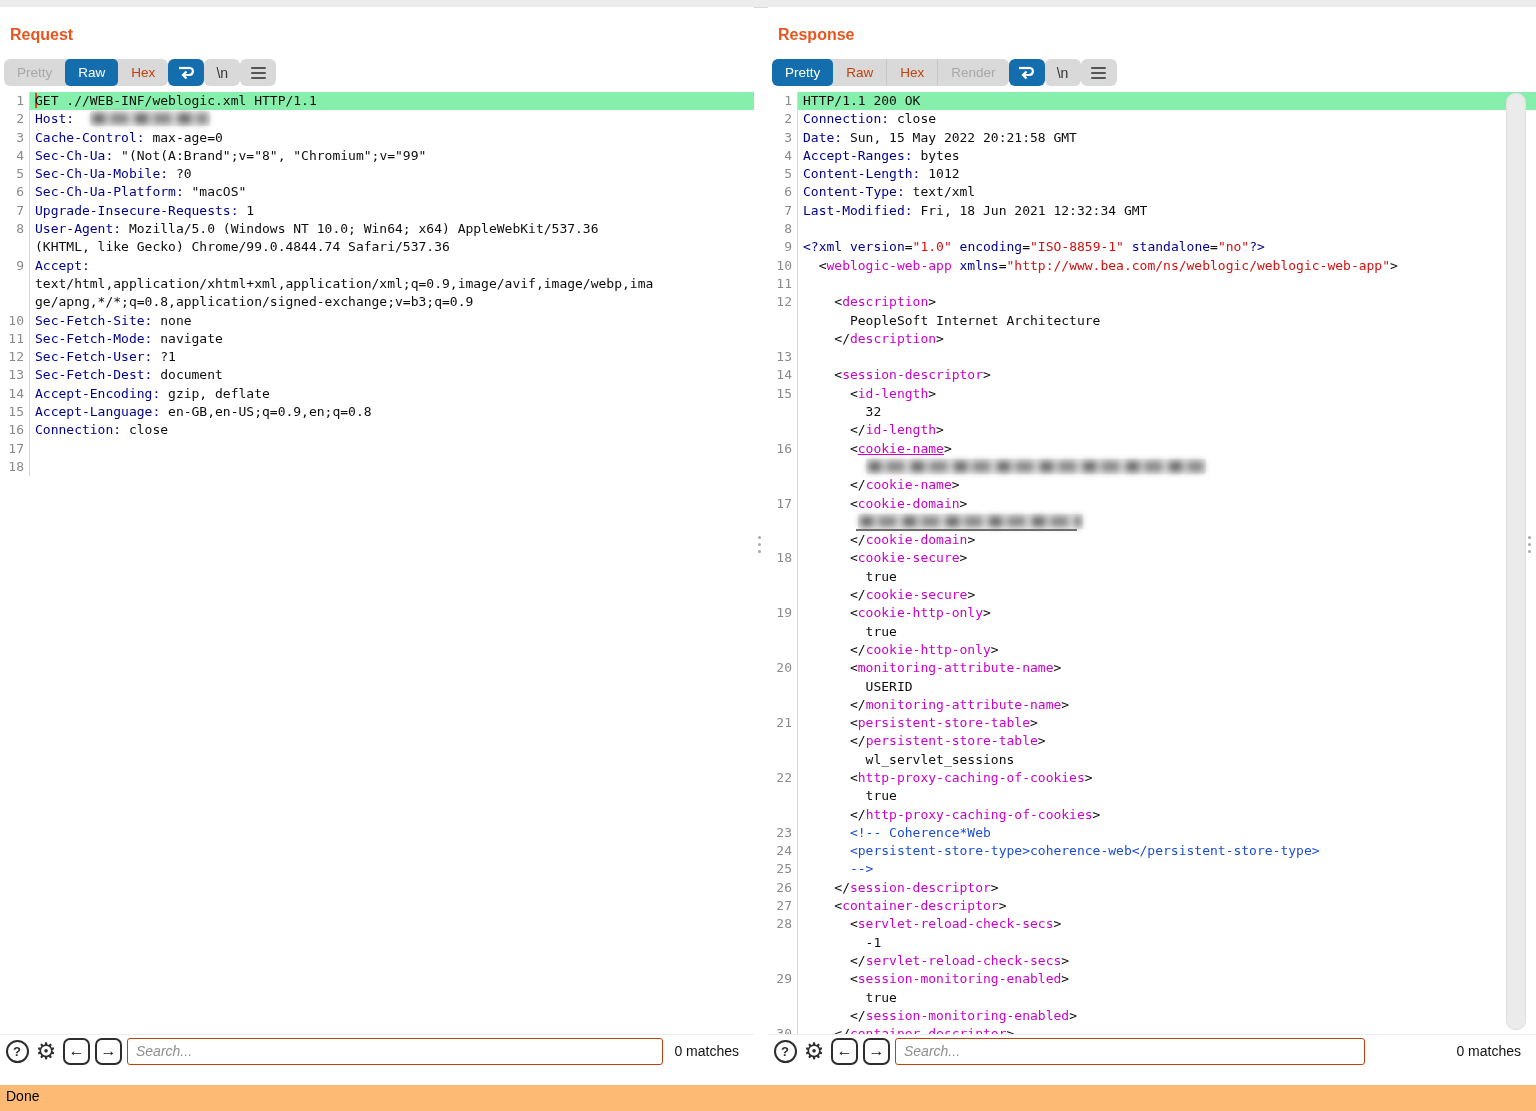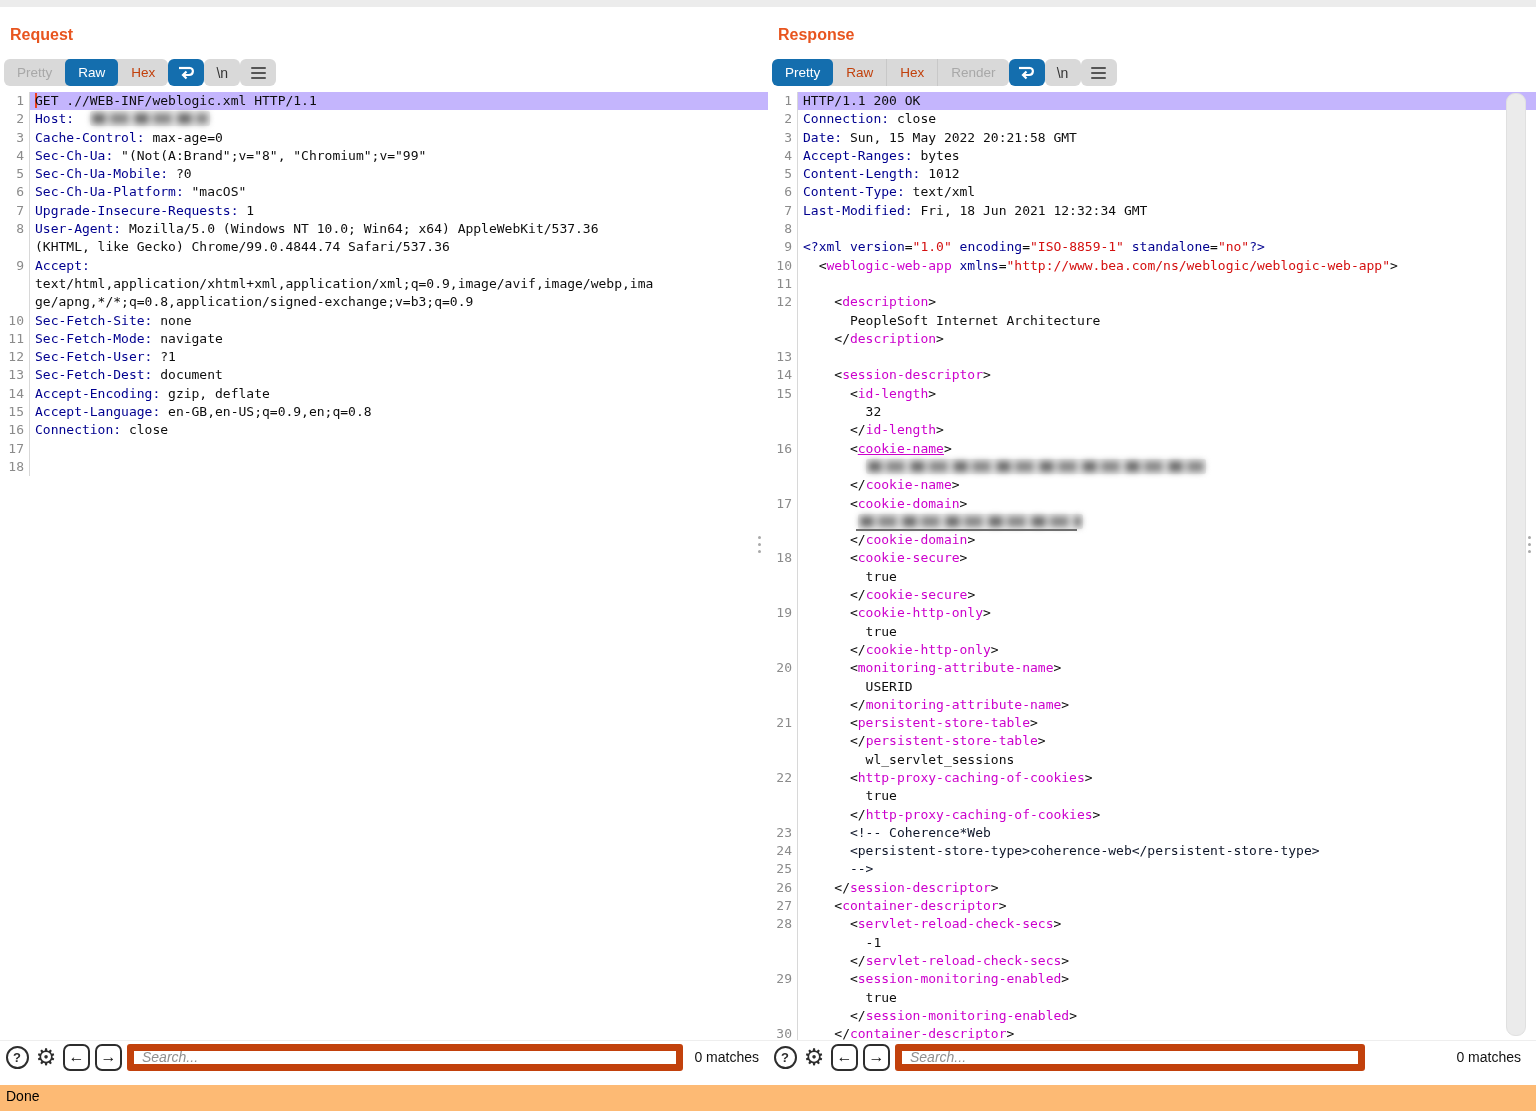--- a/index.html
+++ b/index.html
@@ -10,58 +10,58 @@
   .layout-toggle{position:absolute;left:1416px;top:10px;height:24px;display:flex;border-radius:5px;overflow:hidden;}
   .lt-btn{width:38px;height:24px;background:#d9d9d9;display:flex;align-items:center;justify-content:center;border:none;padding:0;cursor:pointer;border-left:1px solid #c9c9c9;}
   .lt-btn:first-child{border-left:none;}
   .lt-btn.sel{background:#146eae;}
   .ic-cols{display:flex;gap:2px;}
   .ic-cols i{display:block;width:7px;height:13px;background:#fff;}
   .ic-rows{display:flex;flex-direction:column;gap:2px;}
   .ic-rows i{display:block;width:17px;height:5px;background:#8a8a8a;}
   .ic-single i{display:block;width:15px;height:12px;background:#8a8a8a;}
   
-  .panel{position:absolute;top:7px;bottom:38px;background:#fff;padding-left:20px;}
+  .panel{position:absolute;top:7px;bottom:44px;background:#fff;}
   .panel.left{left:0;width:754px;}
   .panel.right{left:768px;right:0;}
   .ptitle{position:absolute;left:10px;top:19px;font-size:16px;font-weight:bold;color:#e8551f;}
   .toolbar{position:absolute;left:4px;top:52px;height:27px;display:flex;align-items:center;}
   .tabgroup{display:flex;height:27px;background:#d9d9d9;border-radius:6px;overflow:hidden;}
   .tab{height:27px;border:none;background:transparent;padding:0 13px;font-size:13.5px;color:#c2410c;cursor:pointer;border-left:1px solid #c8c8c8;font-family:"Liberation Sans",sans-serif;}
   .tab:first-child{border-left:none;}
   .tab.sel{background:#146eae;color:#fff;border-radius:5px;border-left:none;}
   .tab.sel + .tab{border-left:none;}
   .tab.dis{color:#a8a8a8;}
   .tbtn{height:27px;width:36px;border:none;border-radius:6px;background:#d9d9d9;display:flex;align-items:center;justify-content:center;cursor:pointer;font-size:14px;color:#333;font-family:"Liberation Sans",sans-serif;}
   .tbtn.sel{background:#146eae;color:#fff;}
   .menu-ic{display:flex;flex-direction:column;gap:3px;}
   .menu-ic i{display:block;width:15px;height:2px;background:#555;border-radius:1px;}
   
   .code{position:absolute;top:85px;left:0;right:0;bottom:33px;overflow:hidden;
         font-family:"DejaVu Sans Mono","Liberation Mono",monospace;font-size:13px;}
   .crow{display:flex;height:18.3px;line-height:18.3px;}
   .ln{flex:none;width:24px;text-align:right;padding-right:5px;color:#8b8b8b;border-right:1px solid #d8d8d8;user-select:none;}
   .ct{flex:1;padding-left:5px;white-space:pre;color:#0d0d0d;}
-  .crow.hl .ct{background:#c4b5fd;}
+  .crow.hl .ct{background:#86efac;}
   .caret{display:inline-block;width:2px;height:15px;background:#f1401f;vertical-align:-3px;margin-right:-2px;}
-  .h{color:#00008f;} .s{color:#d40f0f;} .g{color:#cc00cc;} .gu{color:#cc00cc;text-decoration:underline;} .c{color:#0f172a;} .p{color:#0d0d0d;}
+  .h{color:#00008f;} .s{color:#d40f0f;} .g{color:#cc00cc;} .gu{color:#cc00cc;text-decoration:underline;} .c{color:#1d4ed8;} .p{color:#0d0d0d;}
   .redact{position:relative;display:inline-block;height:15px;vertical-align:-3px;background:#ececec;border-radius:2px;}
   .redact::before{content:"";position:absolute;left:2px;right:2px;top:2px;bottom:2px;border-radius:2px;
       background:repeating-linear-gradient(90deg,#6f6f6f 0 13px,#c9c9c9 13px 19px,#8a8a8a 19px 36px,#d4d4d4 36px 43px);
       filter:blur(3px);}
   .redact.u::after{content:"";position:absolute;left:-2px;right:6px;bottom:-2px;height:2px;background:#6e6e6e;}
   
   .vscroll{position:absolute;right:10px;top:86px;bottom:37px;width:18px;border-radius:9px;background:#ebebeb;border:1px solid #e0e0e0;}
   
   .searchbar{position:absolute;left:0;right:0;bottom:0;height:33px;display:flex;align-items:center;gap:5px;padding:0 5px;box-sizing:border-box;border-top:1px solid #eee;}
   .sb-ic{width:24px;height:24px;display:flex;align-items:center;justify-content:center;background:none;border:none;padding:0;cursor:pointer;color:#2d2d2d;}
   .help-circle{width:19px;height:19px;border:2px solid #2d2d2d;border-radius:50%;font-size:13px;font-weight:bold;line-height:19px;text-align:center;color:#2d2d2d;}
   .gear{font-size:23px;line-height:23px;color:#2d2d2d;}
   .arrow-btn{width:27px;height:27px;border:2px solid #2d2d2d;border-radius:7px;background:#fff;font-size:16px;font-weight:bold;color:#111;display:flex;align-items:center;justify-content:center;cursor:pointer;padding:0;}
-  .search-input{flex:1;height:27px;border:7px solid #c2410c;border-radius:3px;padding:0 8px;font-size:14px;font-style:italic;color:#555;box-sizing:border-box;font-family:"Liberation Sans",sans-serif;outline:none;}
+  .search-input{flex:1;height:27px;border:1px solid #c2410c;border-radius:3px;padding:0 8px;font-size:14px;font-style:italic;color:#555;box-sizing:border-box;font-family:"Liberation Sans",sans-serif;outline:none;}
   .search-input::placeholder{color:#8f8f8f;font-style:italic;}
   .matches{font-size:14px;color:#111;white-space:nowrap;margin:0 10px 0 6px;text-align:center;}
   .panel.right .search-input{max-width:470px;}
   .panel.right .matches{margin-left:auto;}
   
   .dots{position:absolute;width:4px;display:flex;flex-direction:column;gap:4px;}
   .dots i{display:block;width:3px;height:3px;border-radius:50%;background:#a9a9a9;}
   
   .statusbar{position:absolute;left:0;right:0;bottom:0;height:26px;background:#fdba74;}
   .status-text{position:absolute;left:6px;top:3px;font-size:14px;color:#000;}

